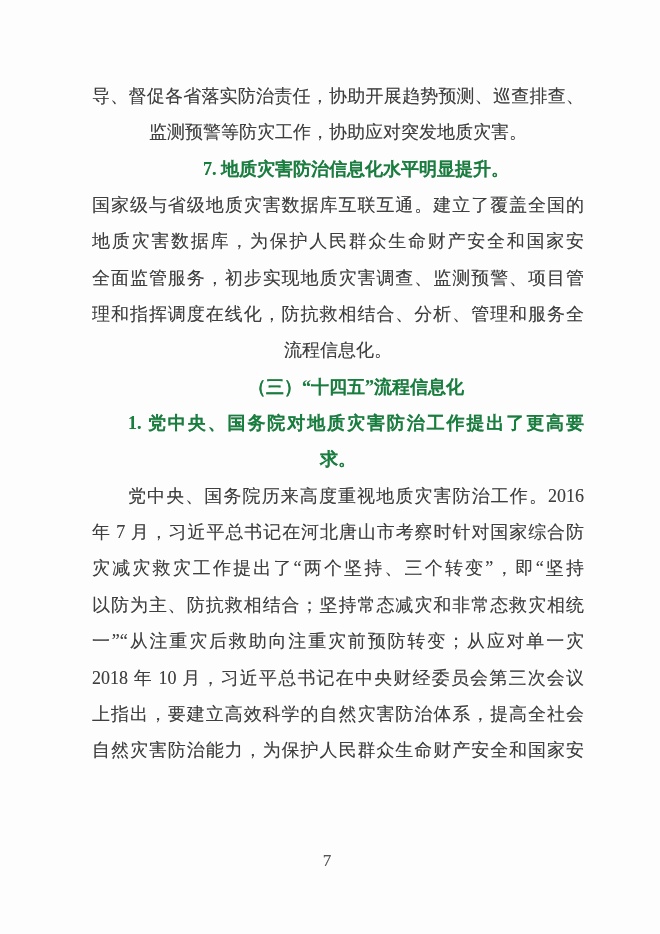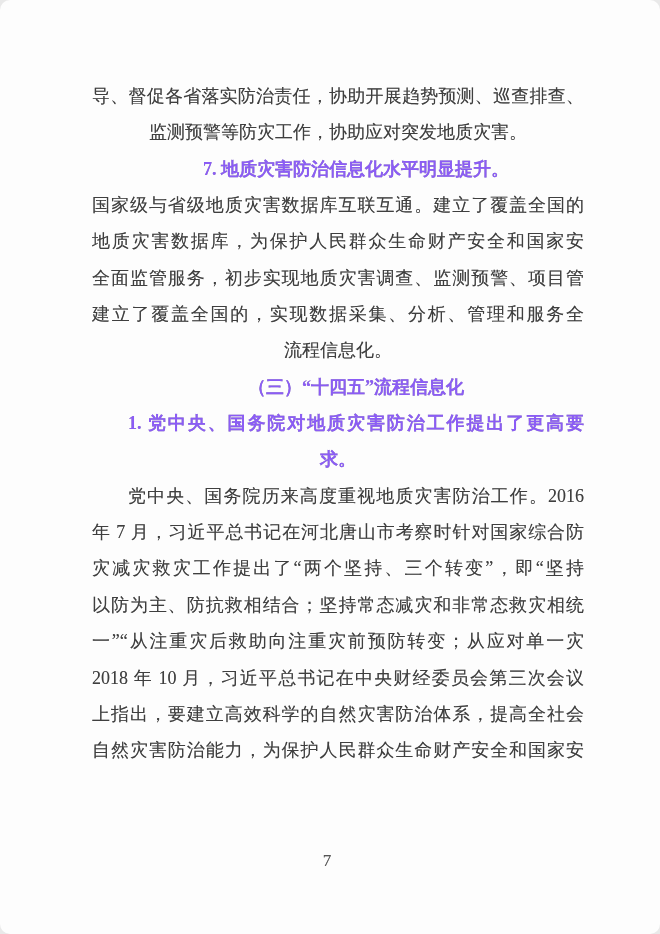--- a/index.html
+++ b/index.html
@@ -8,21 +8,20 @@
     background: #e9e9e9;
   }
   .page {
     position: relative;
     width: 660px;
     height: 934px;
     margin: 0 auto;
     background: #fdfdfd;
     overflow: hidden;
     font-family: "Liberation Serif", "DejaVu Serif", serif;
-    border-radius: 10px;
   }
   .doc-body {
     position: absolute;
     left: 92px;
     top: 78px;
     width: 492px;
   }
   .line {
     font-size: 18px;
     line-height: 36.35px;
@@ -34,21 +33,21 @@
   }
   .line.justify {
     text-align: justify;
     text-align-last: justify;
   }
   .line.indent {
     padding-left: 36px;
   }
   .line.bold {
     font-weight: bold;
-    color: #8b5cf6;
+    color: #15803d;
   }
   .page-number {
     position: absolute;
     left: 0;
     right: 6px;
     top: 849px;
     text-align: center;
     font-size: 17px;
     line-height: 24px;
     color: #565656;
@@ -59,21 +58,21 @@
 <body>
 
 <div class="page">
   <div class="doc-body">
       <div class="line justify">导、督促各省落实防治责任，协助开展趋势预测、巡查排查、</div>
       <div class="line">监测预警等防灾工作，协助应对突发地质灾害。</div>
       <div class="line bold indent">7. 地质灾害防治信息化水平明显提升。</div>
       <div class="line justify">国家级与省级地质灾害数据库互联互通。建立了覆盖全国的</div>
       <div class="line justify">地质灾害数据库，为保护人民群众生命财产安全和国家安</div>
       <div class="line justify">全面监管服务，初步实现地质灾害调查、监测预警、项目管</div>
-      <div class="line justify">建立了覆盖全国的，实现数据采集、分析、管理和服务全</div>
+      <div class="line justify">理和指挥调度在线化，防抗救相结合、分析、管理和服务全</div>
       <div class="line">流程信息化。</div>
       <div class="line bold indent">（三）“十四五”流程信息化</div>
       <div class="line bold indent justify">1. 党中央、国务院对地质灾害防治工作提出了更高要</div>
       <div class="line bold">求。</div>
       <div class="line indent justify">党中央、国务院历来高度重视地质灾害防治工作。2016</div>
       <div class="line justify">年 7 月，习近平总书记在河北唐山市考察时针对国家综合防</div>
       <div class="line justify">灾减灾救灾工作提出了“两个坚持、三个转变”，即“坚持</div>
       <div class="line justify">以防为主、防抗救相结合；坚持常态减灾和非常态救灾相统</div>
       <div class="line justify">一”“从注重灾后救助向注重灾前预防转变；从应对单一灾</div>
       <div class="line justify">2018 年 10 月，习近平总书记在中央财经委员会第三次会议</div>

